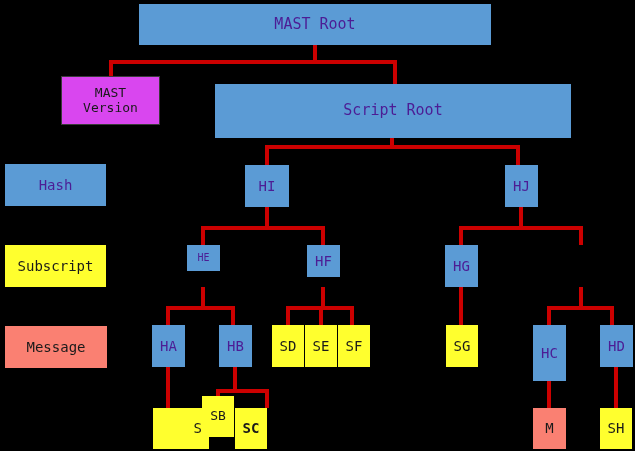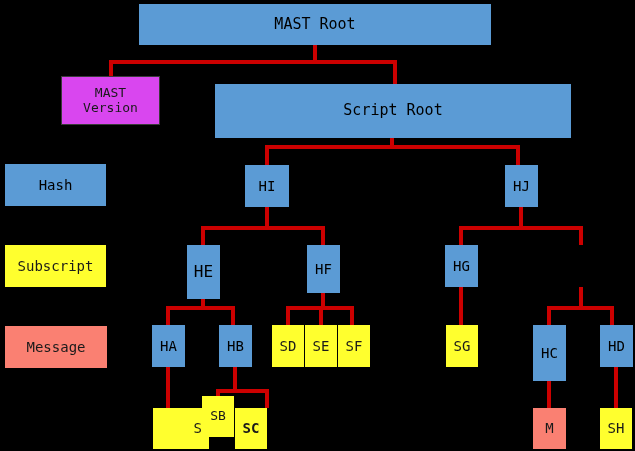--- a/index.html
+++ b/index.html
@@ -23,21 +23,21 @@
     display: flex;
     align-items: center;
     justify-content: center;
     text-align: center;
     line-height: 1.15;
     z-index: 3;
     white-space: pre-line;
   }
   .node.hash {
     background: #5B9BD5;
-    color: #000000;
+    color: #4c1d95;
   }
   .node.subscript {
     background: #FFFF2E;
     color: #1a1a1a;
   }
   .node.message {
     background: #FA8072;
     color: #1a1a1a;
   }
   .node.version {
@@ -119,22 +119,22 @@
 
   <div class="node hash" style="left:215px; top:84px; width:356px; height:54px; font-size:15px;">Script Root</div>
 
   <div class="node hash legend-label" style="left:5px; top:164px; width:101px; height:42px; font-size:14px;">Hash</div>
   <div class="node subscript legend-label" style="left:5px; top:245px; width:101px; height:42px; font-size:14px;">Subscript</div>
   <div class="node message legend-label" style="left:5px; top:326px; width:102px; height:42px; font-size:14px;">Message</div>
 
   <div class="node hash" style="left:245px; top:165px; width:44px; height:42px; font-size:14px;">HI</div>
   <div class="node hash" style="left:505px; top:165px; width:33px; height:42px; font-size:14px;text-align:center;">HJ</div>
 
-  <div class="node hash" style="left:187px; top:245px; width:33px; height:54px; font-size:16px;">HE</div>
-  <div class="node hash" style="left:307px; top:245px; width:33px; height:48px; font-size:14px;">HF</div>
+  <div class="node hash" style="left:187px; top:245px; width:33px; height:26px; font-size:10px;">HE</div>
+  <div class="node hash" style="left:307px; top:245px; width:33px; height:32px; font-size:14px;">HF</div>
   <div class="node hash" style="left:445px; top:245px; width:33px; height:42px; font-size:14px;">HG</div>
 
   <div class="node hash" style="left:152px; top:325px; width:33px; height:42px; font-size:14px;">HA</div>
   <div class="node hash" style="left:219px; top:325px; width:33px; height:42px; font-size:14px;">HB</div>
 
   <div class="node subscript" style="left:272px; top:325px; width:32px; height:42px; font-size:14px;">SD</div>
   <div class="node subscript" style="left:305px; top:325px; width:32px; height:42px; font-size:14px;">SE</div>
   <div class="node subscript" style="left:338px; top:325px; width:32px; height:42px; font-size:14px;">SF</div>
 
   <div class="node subscript" style="left:446px; top:325px; width:32px; height:42px; font-size:14px;">SG</div>

